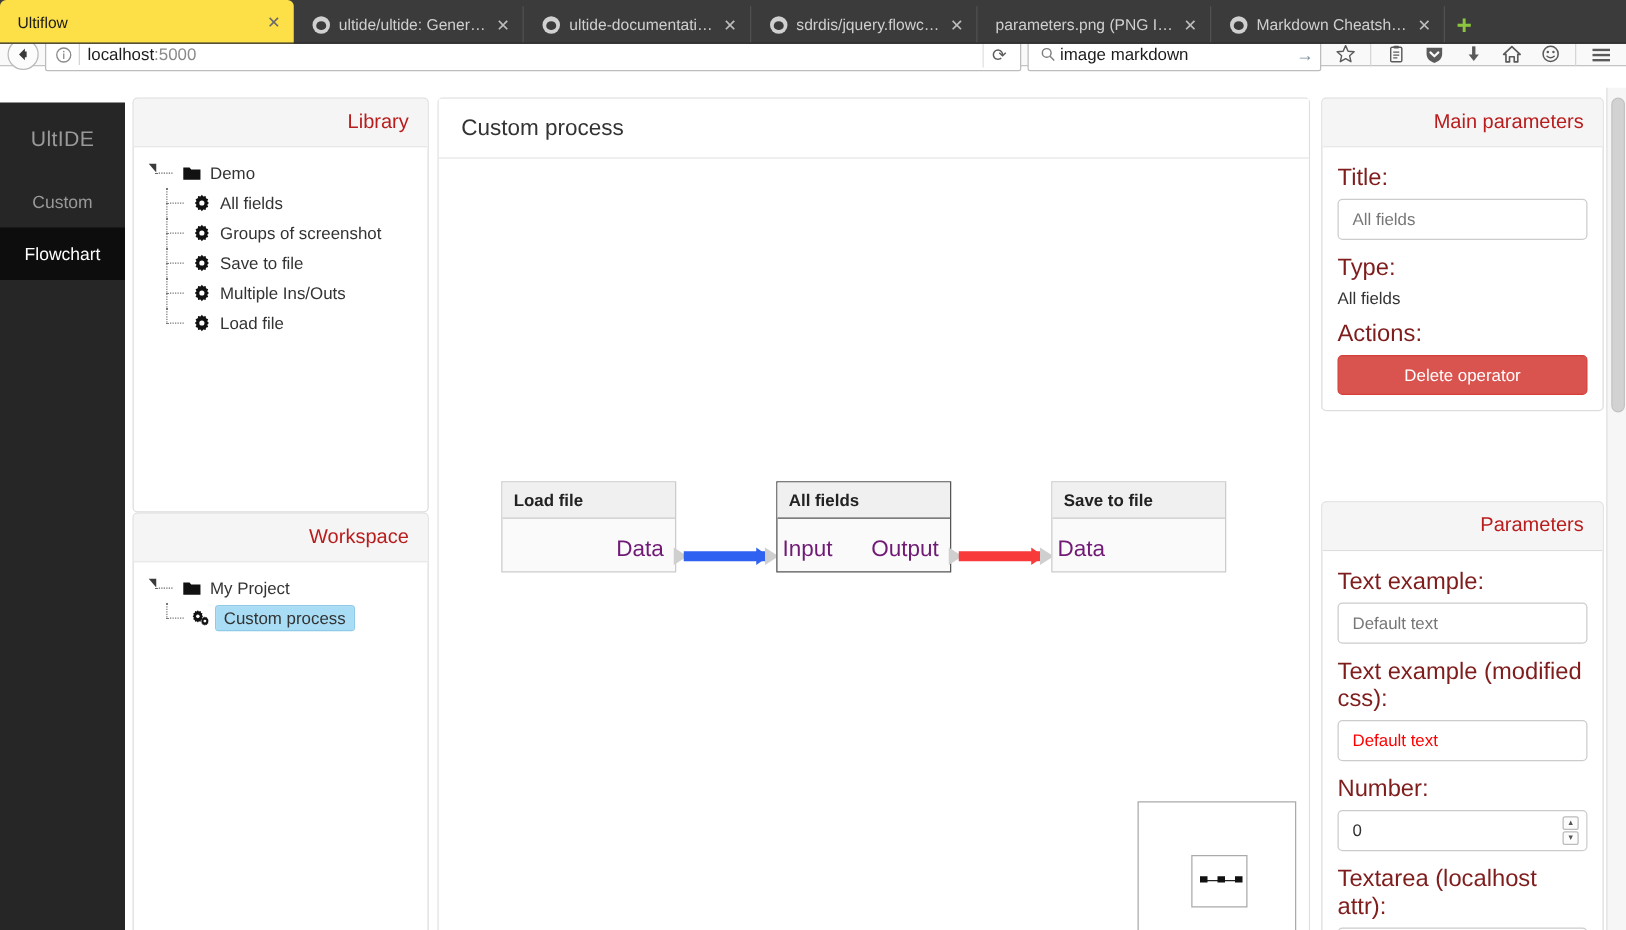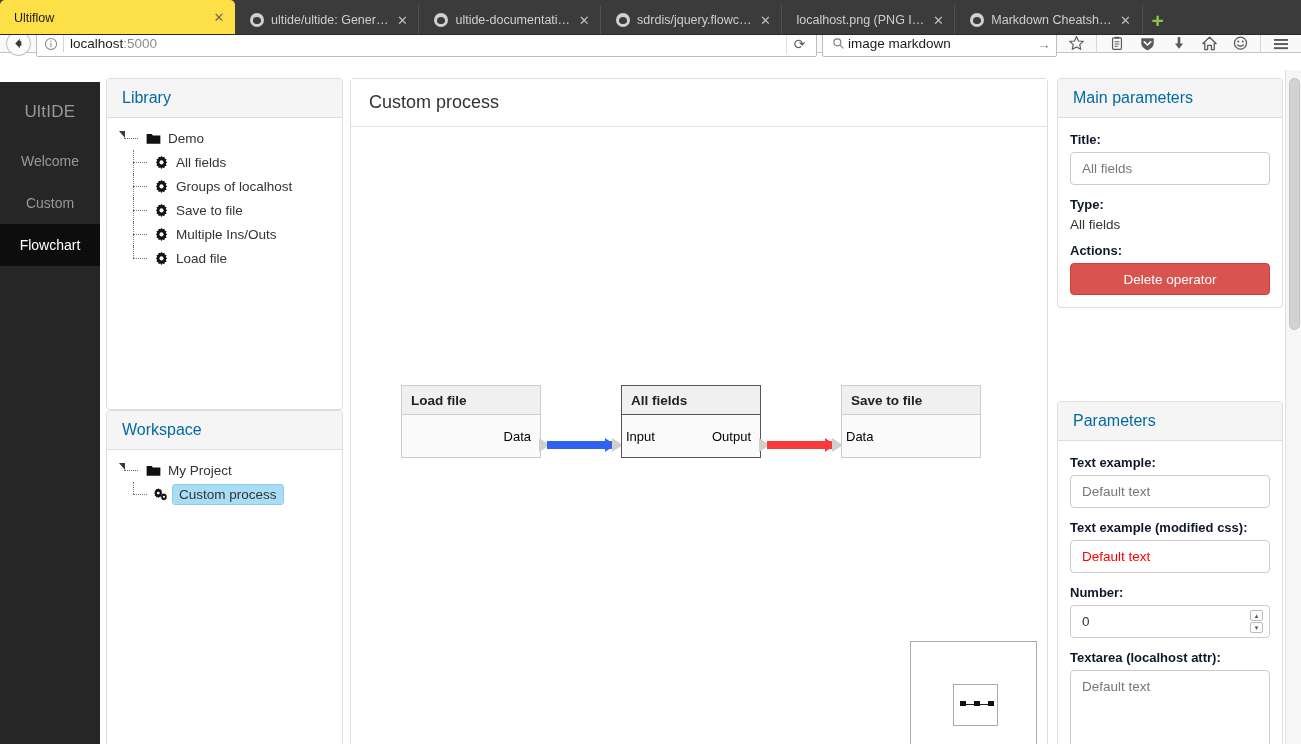--- a/index.html
+++ b/index.html
@@ -129,21 +129,21 @@
   .side-item.active { background: #0d0d0d; color: #fff; }
 
   
   .panel {
     background: #fff; border: 1px solid #ddd; border-radius: 4px;
     position: absolute;
   }
   .panel-head {
     background: #f5f5f5; border-bottom: 1px solid #ddd;
     border-radius: 3px 3px 0 0; padding: 10px 15px;
-    font-size: 16px; color: #0369a1;
+    font-size: 16px; color: #b91c1c; text-align: right;
   }
   .panel-body { padding: 12px 12px; }
 
   
   .tree { padding: 8px 10px 10px 10px; font-size: 13.5px; color: #333; text-align: right; }
   .tnode { display: flex; align-items: center; height: 24px; white-space: nowrap; }
   .tnode.child { padding-left: 34px; position: relative; }
   .tnode.root { padding-left: 8px; position: relative; }
   .guide-v {
     position: absolute; left: 16px; top: 0; bottom: 0;
@@ -190,21 +190,21 @@
   }
   .op.selected { border: 1px solid #555; }
   .op-title {
     background: #f0f0f0; border-bottom: 1px solid #ccc;
     font-weight: bold; font-size: 13.5px; color: #222;
     padding: 7px 9px; height: 29px;
   }
   .op.selected .op-title { border-bottom: 1px solid #555; }
   .op-body { position: relative; height: 42px; }
   .port {
-    position: absolute; top: 14px; font-size: 13px; color: #000000;
+    position: absolute; top: 14px; font-size: 18px; color: #701a75;
   }
   .port.in  { left: 4px; }
   .port.out { right: 9px; }
 
   .link { position: absolute; height: 14px; }
   .link .bar { position: absolute; left: 8px; right: 10px; top: 3px; height: 8px; }
   .link .head {
     position: absolute; right: 0; top: 0; width: 0; height: 0;
     border-top: 7px solid transparent; border-bottom: 7px solid transparent;
     border-left: 11px solid #cfcfcf;
@@ -233,21 +233,21 @@
     position: absolute; left: 8px; top: 19px; width: 30px;
     border-top: 1px solid #222;
   }
   #minimap .mini-node {
     position: absolute; top: 16px; width: 6px; height: 5px; background: #111;
   }
 
   
   #p-main { left: 1057px; top: 8px; width: 226px; }
   #p-params { left: 1057px; top: 331px; width: 226px; height: 420px; }
-  .f-label { font-weight: bold; font-size: 13px; color: #0f172a; margin: 2px 0 5px; }
+  .f-label { font-weight: normal; font-size: 19px; color: #7f1d1d; margin: 2px 0 5px; }
   .f-input {
     width: 100%; height: 33px; border: 1px solid #ccc; border-radius: 4px;
     font-size: 13.5px; color: #777; padding: 6px 11px; background: #fff;
     display: flex; align-items: center; margin-bottom: 12px;
   }
   .f-input.redtext { color: #f00; }
   .f-static { font-size: 13.5px; color: #333; margin-bottom: 11px; }
   .btn-danger {
     width: 100%; height: 32px; background: #d9534f; border: 1px solid #d43f3a;
     border-radius: 4px; color: #fff; font-size: 13.5px;
@@ -304,21 +304,21 @@
       <span class="tab-close">✕</span>
     </div>
     <div class="tab">
       <span class="tab-fav">
           <span class="gh-dot"></span>
         </span>
       <span class="tab-title">sdrdis/jquery.flowc…</span>
       <span class="tab-close">✕</span>
     </div>
     <div class="tab">
-      <span class="tab-title">localhost.png (PNG I…</span>
+      <span class="tab-title">parameters.png (PNG I…</span>
       <span class="tab-close">✕</span>
     </div>
     <div class="tab">
       <span class="tab-fav">
           <span class="gh-dot"></span>
         </span>
       <span class="tab-title">Markdown Cheatsh…</span>
       <span class="tab-close">✕</span>
     </div>
     <div class="newtab">+</div>
@@ -402,21 +402,20 @@
             <rect x="2" y="11.2" width="14" height="1.9" fill="#5a5a5a"></rect>
           </svg>
       </div>
     </div>
   </div>
 
   <div id="page">
 
     <div class="sidebar">
       <div class="brand">UltIDE</div>
-      <div class="side-item">Welcome</div>
       <div class="side-item">Custom</div>
       <div class="side-item active">Flowchart</div>
     </div>
 
     <div class="panel" id="p-library" style="left:106px; top:8px; width:237px; height:332px;">
       <div class="panel-head">Library</div>
       <div class="tree">
         <div class="tnode root">
           <span class="root-hook"></span>
           <span class="ico" style="margin-left:18px">
@@ -439,21 +438,21 @@
         </div>
         <div class="tnode child">
           <span class="guide-v" style="bottom:0"></span>
             <span class="guide-h"></span>
           <span class="ico">
             <svg width="15" height="15" viewBox="0 0 16 16">
                 <path d="M8 0.8 9.2 2.4 11.2 1.9 11.5 3.9 13.4 4.6 12.6 6.4 14 7.9 12.6 9.4 13.4 11.2 11.5 11.9 11.2 13.9 9.2 13.4 8 15 6.8 13.4 4.8 13.9 4.5 11.9 2.6 11.2 3.4 9.4 2 7.9 3.4 6.4 2.6 4.6 4.5 3.9 4.8 1.9 6.8 2.4 Z" fill="#111"></path>
                 <circle cx="8" cy="7.9" r="2.2" fill="#fff"></circle>
               </svg>
           </span>
-          <span class="tlabel">Groups of localhost</span>
+          <span class="tlabel">Groups of screenshot</span>
         </div>
         <div class="tnode child">
           <span class="guide-v" style="bottom:0"></span>
             <span class="guide-h"></span>
           <span class="ico">
             <svg width="15" height="15" viewBox="0 0 16 16">
                 <path d="M8 0.8 9.2 2.4 11.2 1.9 11.5 3.9 13.4 4.6 12.6 6.4 14 7.9 12.6 9.4 13.4 11.2 11.5 11.9 11.2 13.9 9.2 13.4 8 15 6.8 13.4 4.8 13.9 4.5 11.9 2.6 11.2 3.4 9.4 2 7.9 3.4 6.4 2.6 4.6 4.5 3.9 4.8 1.9 6.8 2.4 Z" fill="#111"></path>
                 <circle cx="8" cy="7.9" r="2.2" fill="#fff"></circle>
               </svg>
           </span>

